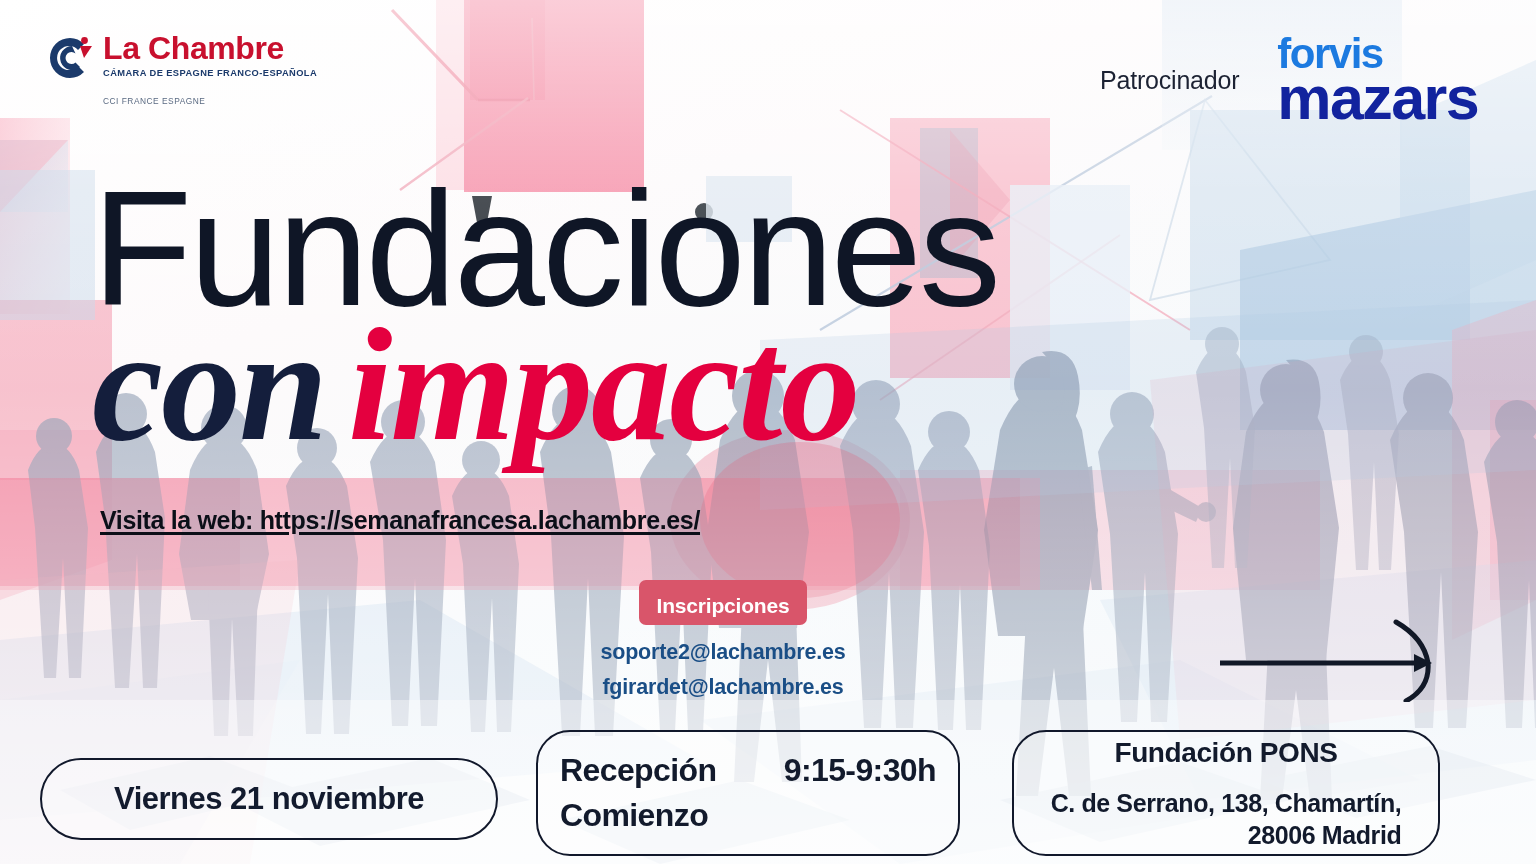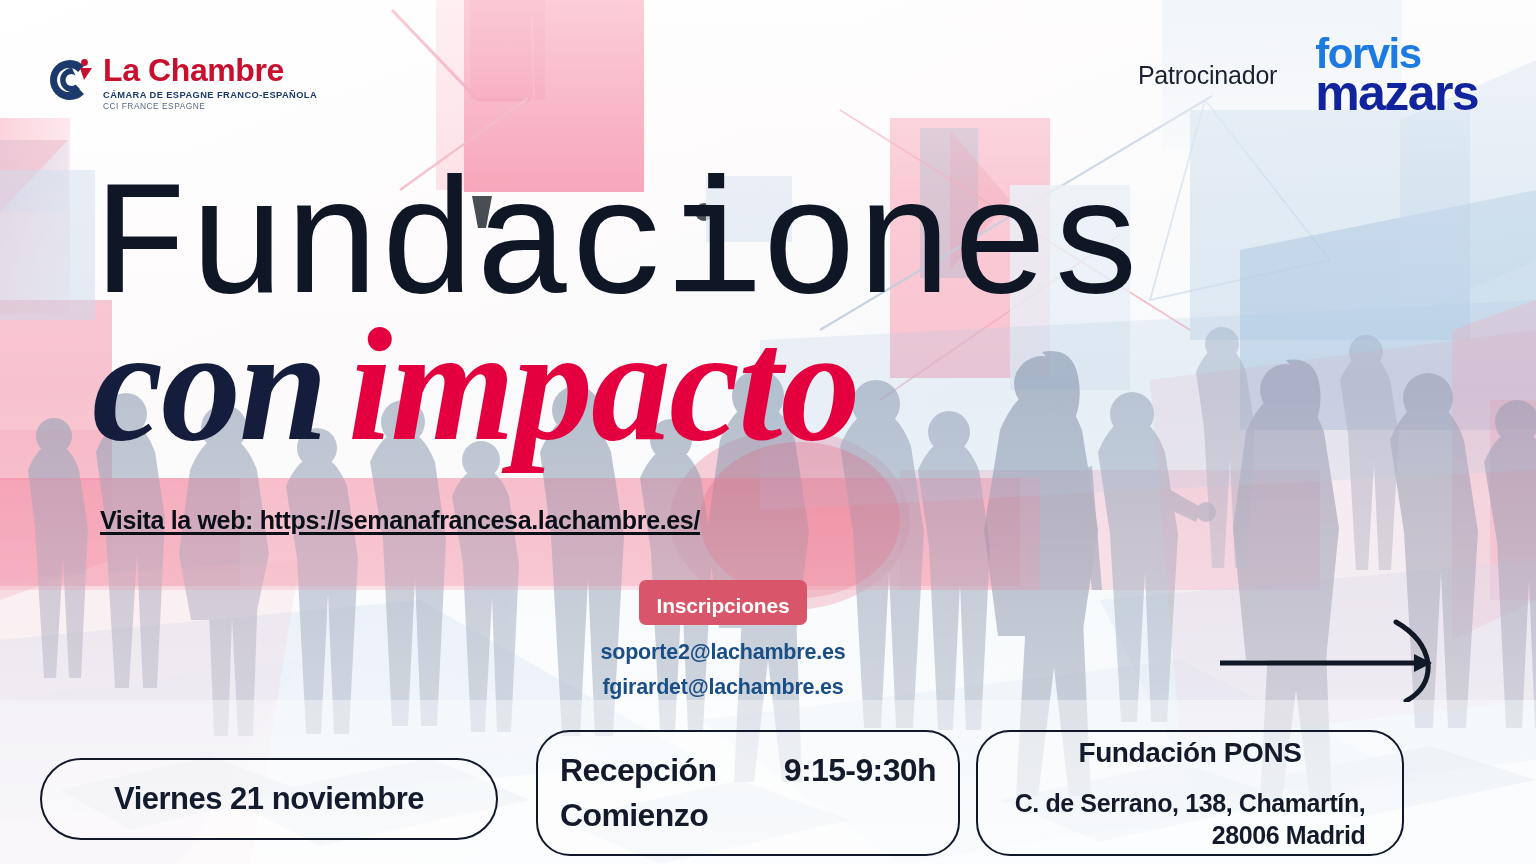--- a/index.html
+++ b/index.html
@@ -47,21 +47,21 @@
         rgba(255,255,255,0.60) 100%);
     pointer-events: none;
   }
 
   
   .content { position: absolute; inset: 0; }
 
   
   .logo-cci {
     position: absolute;
-    left: 46px; top: 54px;
+    left: 46px; top: 32px;
     display: flex;
     align-items: flex-start;
     gap: 9px;
   }
   .logo-cci-mark { width: 48px; height: 48px; flex: none; margin-top: 2px; }
   .logo-cci-text { display: block; }
   .logo-cci-name {
     font-size: 32px;
     font-weight: 700;
     color: #C8102E;
@@ -75,21 +75,21 @@
     color: #1B3A6B;
     letter-spacing: 0.42px;
     margin-top: 4px;
     white-space: nowrap;
   }
   .logo-cci-sub2 {
     font-size: 8.4px;
     font-weight: 400;
     color: #5a6a82;
     letter-spacing: 0.5px;
-    margin-top: 1px;
+    margin-top: 18px;
     white-space: nowrap;
   }
 
   
   .sponsor {
     position: absolute;
     right: 58px; top: 36px;
     display: flex;
     align-items: center;
     gap: 38px;
@@ -104,36 +104,36 @@
   .logo-fm { line-height: 0.86; text-align: left; }
   .logo-fm-top {
     font-size: 42px;
     font-weight: 700;
     color: #1C7AE0;
     letter-spacing: -1.5px;
     display: block;
     text-align: left;
   }
   .logo-fm-bottom {
-    font-size: 50px;
+    font-size: 61px;
     font-weight: 700;
     color: #12239E;
     letter-spacing: -1.6px;
     display: block;
     text-align: right;
   }
 
   
   .title-block {
     position: absolute;
     left: 92px;
     top: 178px;
   }
   .title-line1 {
-    font-family: Liberation Mono, monospace;
+    font-family: Liberation Sans, sans-serif;
     font-size: 164px;
     line-height: 0.86;
     font-weight: 400;
     color: #0F1626;
     letter-spacing: -3px;
     white-space: nowrap;
   }
   .title-line2 {
     font-family: "Liberation Serif", "DejaVu Serif", serif;
     font-size: 160px;
@@ -243,21 +243,21 @@
     font-weight: 700;
     color: #121A2C;
     letter-spacing: -0.6px;
     white-space: nowrap;
     line-height: 1.42;
   }
   .sched-label { flex: none; }
   .sched-value { flex: none; }
 
   .box-venue {
-    left: 976px;
+    left: 1012px;
     top: 730px;
     width: 428px;
     height: 126px;
     border-radius: 34px;
     flex-direction: column;
     padding: 0 16px;
     text-align: center;
   }
   .venue-name {
     font-size: 28px;

